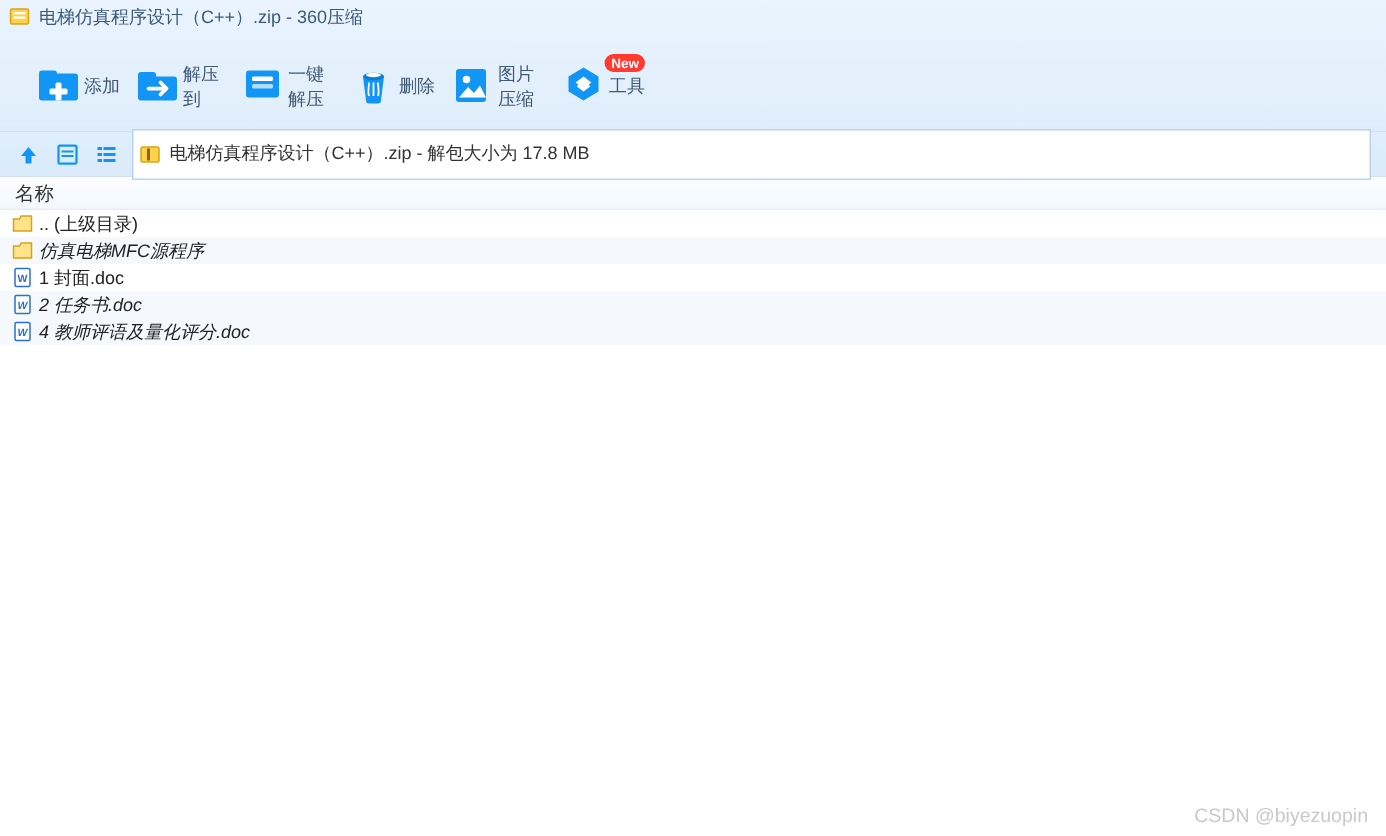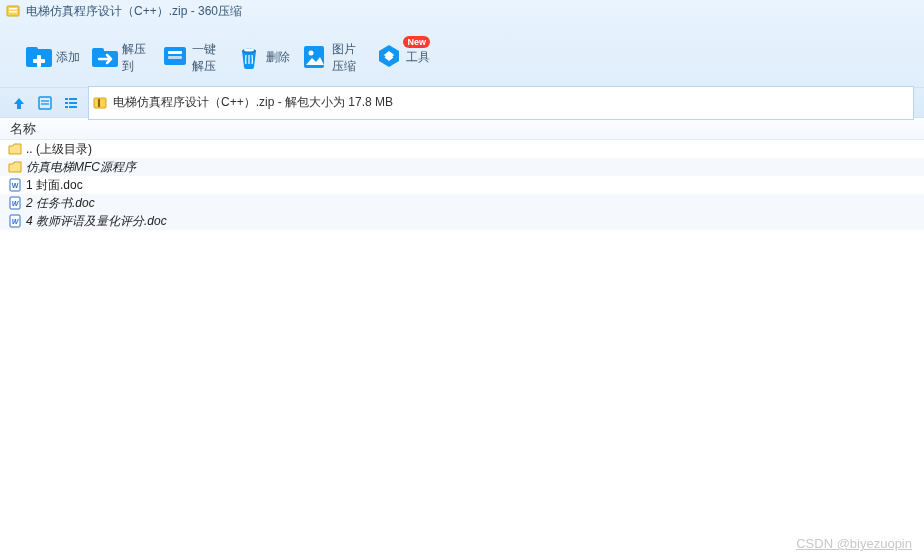--- a/index.html
+++ b/index.html
@@ -12,21 +12,21 @@
   .badge-new { position: absolute; top: -4px; right: 4px; background: #ff3b30; color: #fff; font-size: 9px; padding: 0 4px; border-radius: 6px; font-weight: bold; line-height: 12px; }
   .nav-bar { height: 30px; background: linear-gradient(to bottom, #e0eefb, #daeaf9); display: flex; align-items: center; padding: 0 10px; border-bottom: 1px solid #cfe2f5; gap: 8px; }
   .nav-icon { width: 18px; height: 18px; display: flex; align-items: center; justify-content: center; cursor: pointer; }
   .path-box { flex: 1; height: 34px; background: #fff; border: 1px solid #b8d4ee; display: flex; align-items: center; padding: 0 4px; font-size: 12px; color: #333; }
   .path-box .zip-icon { width: 14px; height: 14px; margin-right: 6px; display: inline-flex; }
   .list-header { height: 22px; background: linear-gradient(to bottom, #fcfdff, #f3f8fd); border-bottom: 1px solid #e3ecf5; display: flex; align-items: center; padding-left: 10px; font-size: 13px; color: #333; }
   .file-list { background: #fff; font-size: 12px; color: #222; padding-bottom: 8px; }
   .file-row { height: 18px; display: flex; align-items: center; padding-left: 8px; cursor: pointer; }
   .file-row.alt { background: #f5f9fd; font-style: italic; }
   .file-icon { width: 14px; height: 14px; margin-right: 4px; display: inline-flex; align-items: center; justify-content: center; }
-  .watermark { position: absolute; bottom: 6px; right: 12px; font-size: 13px; color: #c9c9c9; font-family: Arial, sans-serif; text-decoration: underline; }
+  .watermark { position: absolute; bottom: 6px; right: 12px; font-size: 13px; color: #c9c9c9; font-family: Arial, sans-serif; }
   svg { display: block; }
 </style>
 </head>
 <body>
 
 <div class="title-bar">
   <span class="app-icon">
     <svg width="14" height="14" viewBox="0 0 14 14">
         <rect x="1" y="2" width="12" height="10" rx="1" fill="#ffd24d" stroke="#d6a516"></rect>
         <rect x="3" y="4" width="8" height="1.5" fill="#fff"></rect>

